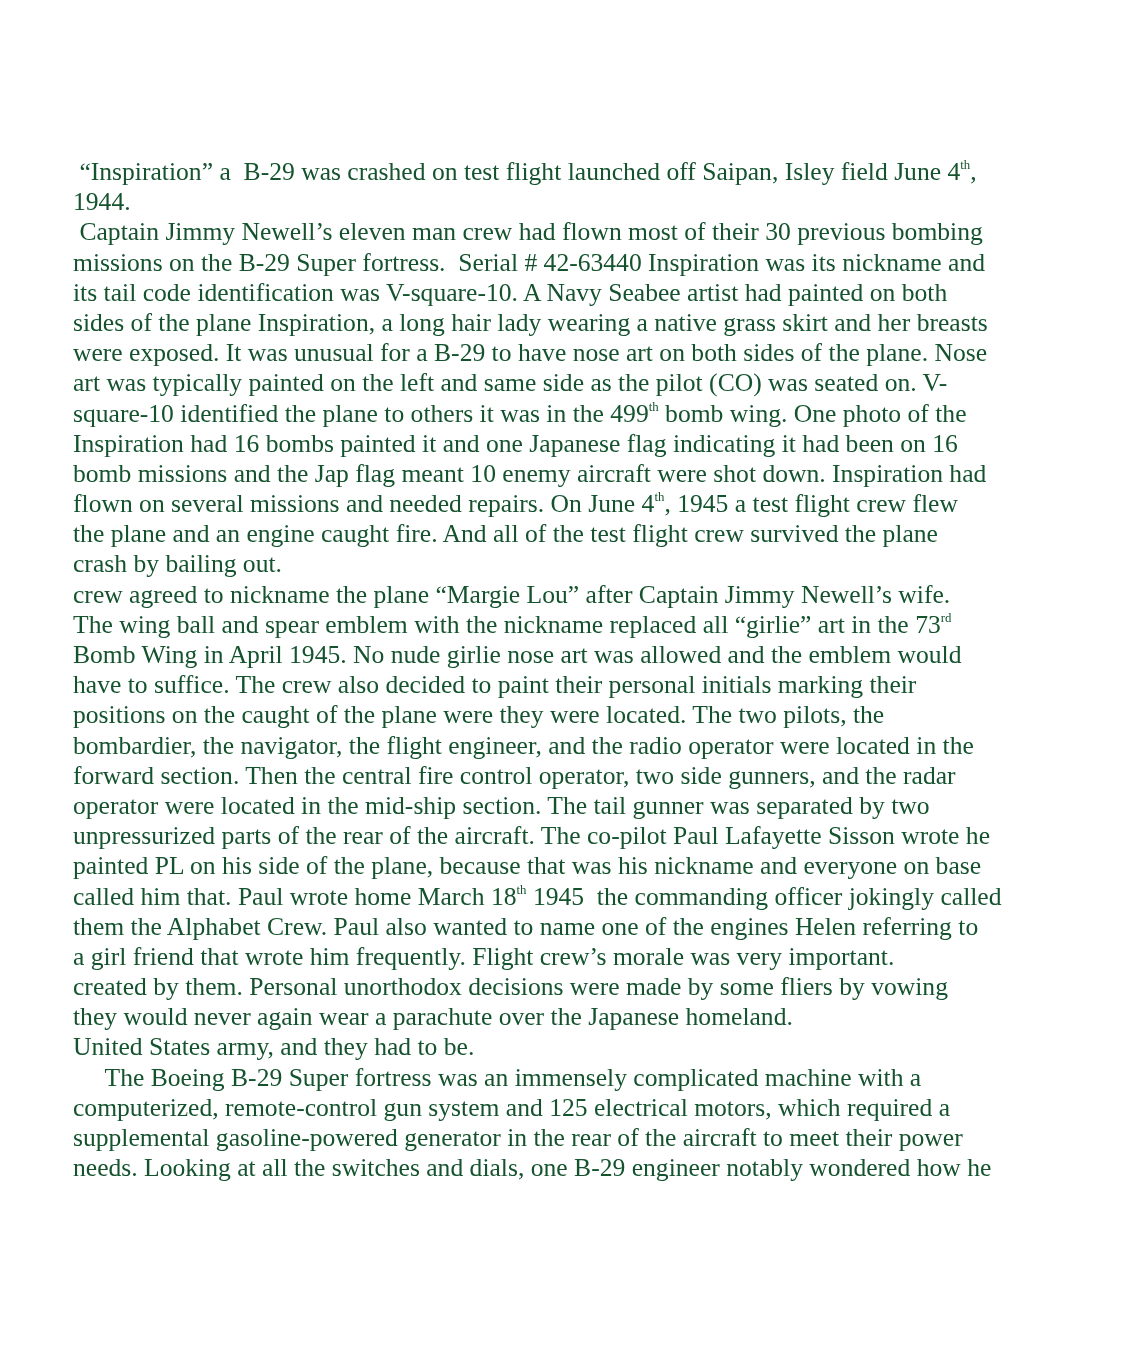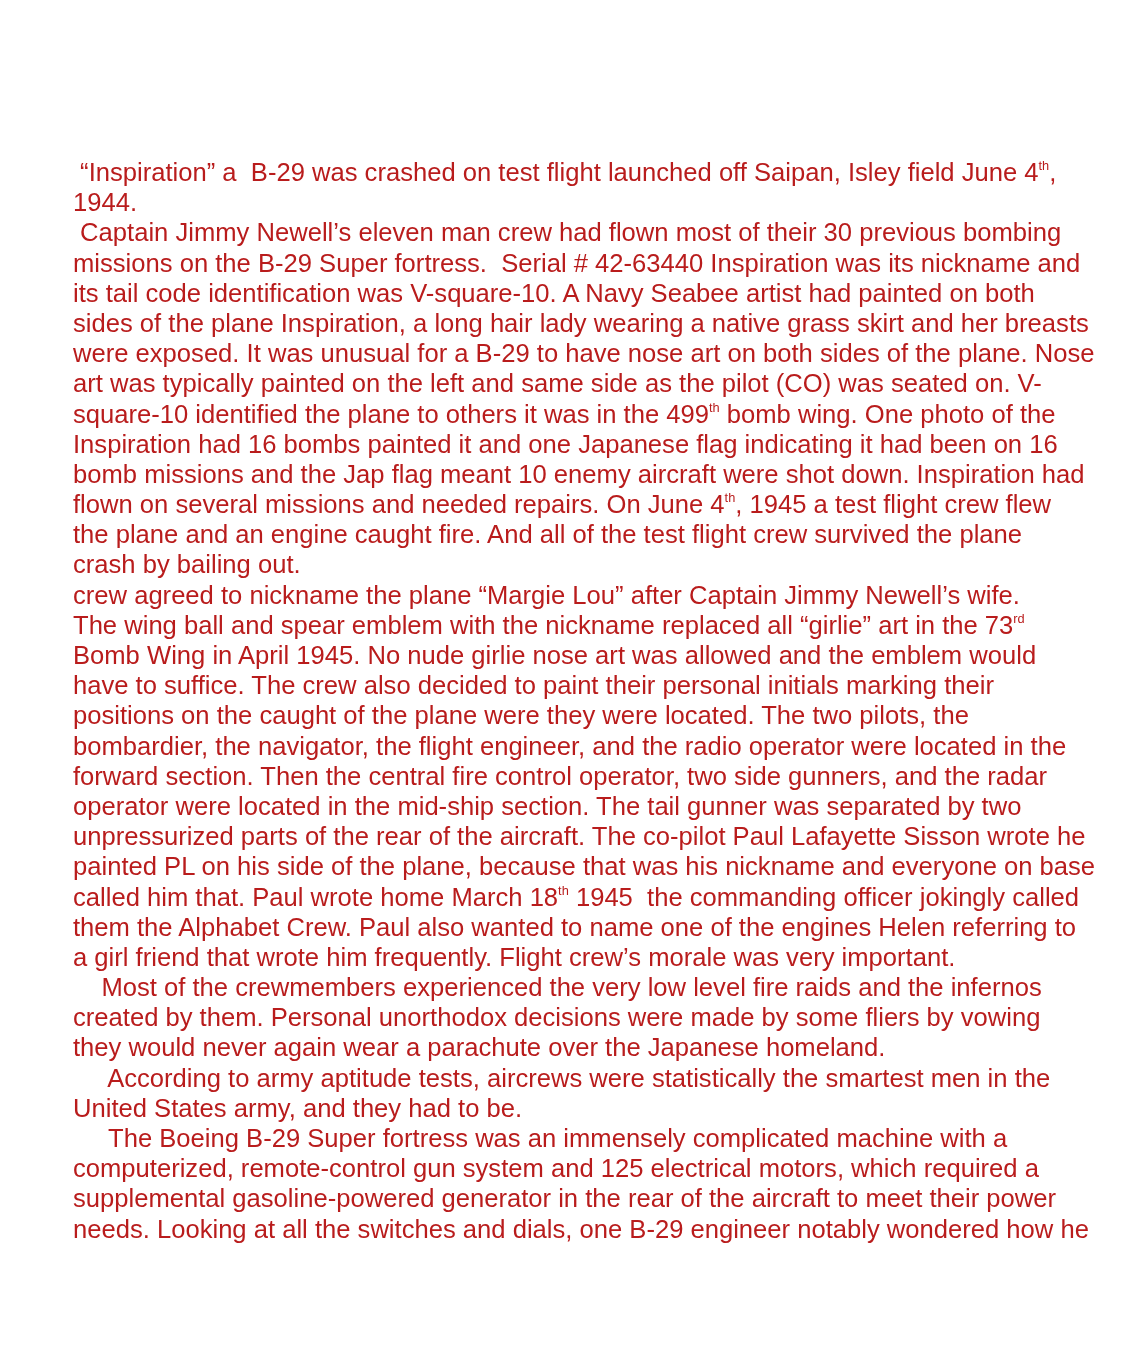--- a/index.html
+++ b/index.html
@@ -2,24 +2,24 @@
 <html><head>
   <meta charset="utf-8">
   <style>
     html, body { margin: 0; padding: 0; background: #ffffff; }
     body { width: 1122px; height: 1352px; position: relative; overflow: hidden; }
     .page {
       position: absolute;
       left: 73px;
       top: 157px;
       width: 1000px;
-      font-family: Liberation Sans, sans-serif;
+      font-family: Liberation Serif, serif;
       font-size: 25.6px;
       line-height: 30.2px;
-      color: #b91c1c;
+      color: #14532d;
     }
     .line { white-space: pre; display: block; height: 30.2px; }
     sup { font-size: 0.5em; line-height: 0; vertical-align: 0.85em; }
   </style>
 </head>
 <body>
 
 <div class="page" id="doc">
     <div class="line"><span> “Inspiration” a  B-29 was crashed on test flight launched off Saipan, Isley field June 4</span><sup>th</sup><span>,</span></div>
     <div class="line"><span>1944.</span></div>
@@ -41,22 +41,20 @@
     <div class="line"><span>have to suffice. The crew also decided to paint their personal initials marking their</span></div>
     <div class="line"><span>positions on the caught of the plane were they were located. The two pilots, the</span></div>
     <div class="line"><span>bombardier, the navigator, the flight engineer, and the radio operator were located in the</span></div>
     <div class="line"><span>forward section. Then the central fire control operator, two side gunners, and the radar</span></div>
     <div class="line"><span>operator were located in the mid-ship section. The tail gunner was separated by two</span></div>
     <div class="line"><span>unpressurized parts of the rear of the aircraft. The co-pilot Paul Lafayette Sisson wrote he</span></div>
     <div class="line"><span>painted PL on his side of the plane, because that was his nickname and everyone on base</span></div>
     <div class="line"><span>called him that. Paul wrote home March 18</span><sup>th</sup><span> 1945  the commanding officer jokingly called</span></div>
     <div class="line"><span>them the Alphabet Crew. Paul also wanted to name one of the engines Helen referring to</span></div>
     <div class="line"><span>a girl friend that wrote him frequently. Flight crew’s morale was very important.</span></div>
-    <div class="line"><span>    Most of the crewmembers experienced the very low level fire raids and the infernos</span></div>
     <div class="line"><span>created by them. Personal unorthodox decisions were made by some fliers by vowing</span></div>
     <div class="line"><span>they would never again wear a parachute over the Japanese homeland.</span></div>
-    <div class="line"><span>     According to army aptitude tests, aircrews were statistically the smartest men in the</span></div>
     <div class="line"><span>United States army, and they had to be.</span></div>
     <div class="line"><span>     The Boeing B-29 Super fortress was an immensely complicated machine with a</span></div>
     <div class="line"><span>computerized, remote-control gun system and 125 electrical motors, which required a</span></div>
     <div class="line"><span>supplemental gasoline-powered generator in the rear of the aircraft to meet their power</span></div>
     <div class="line"><span>needs. Looking at all the switches and dials, one B-29 engineer notably wondered how he</span></div>
   </div>
 
 </body></html>

